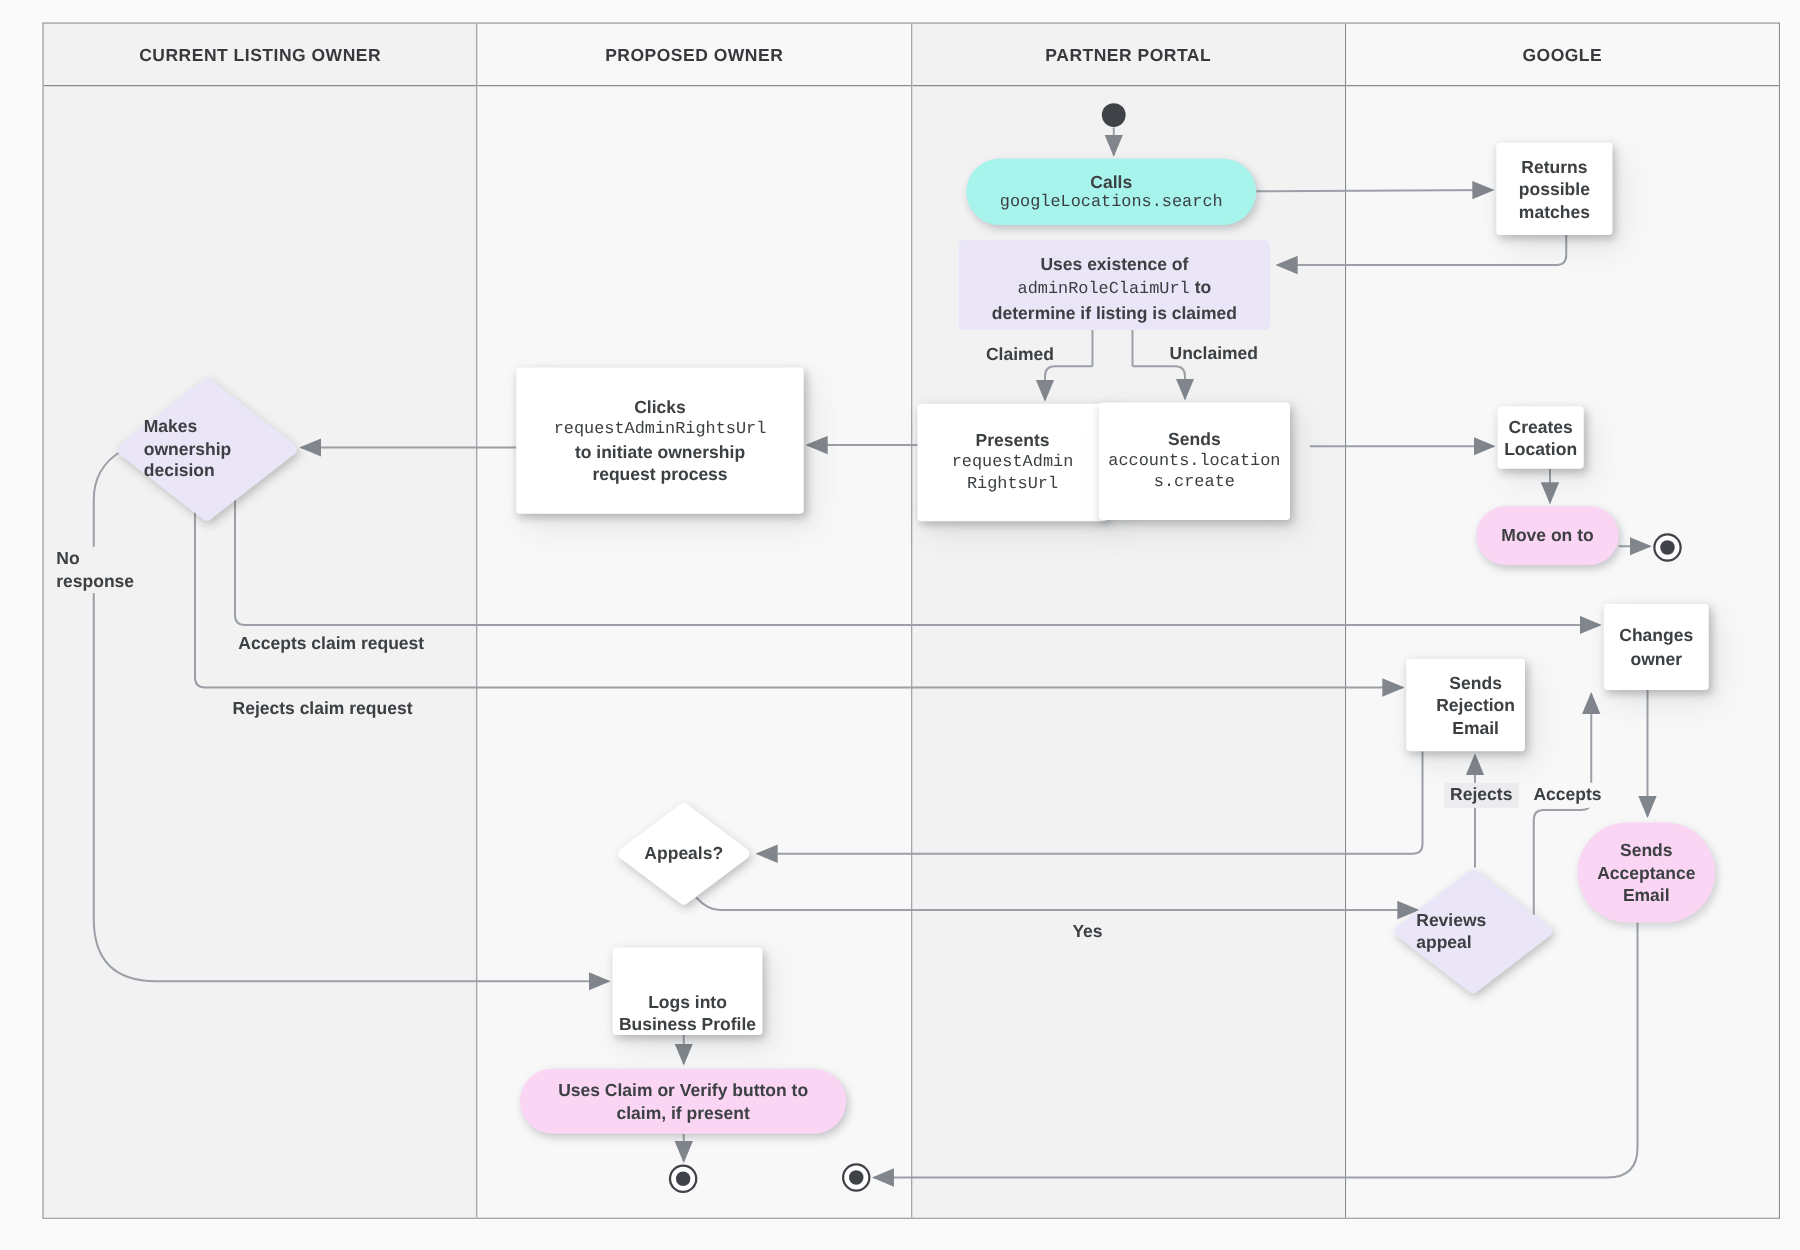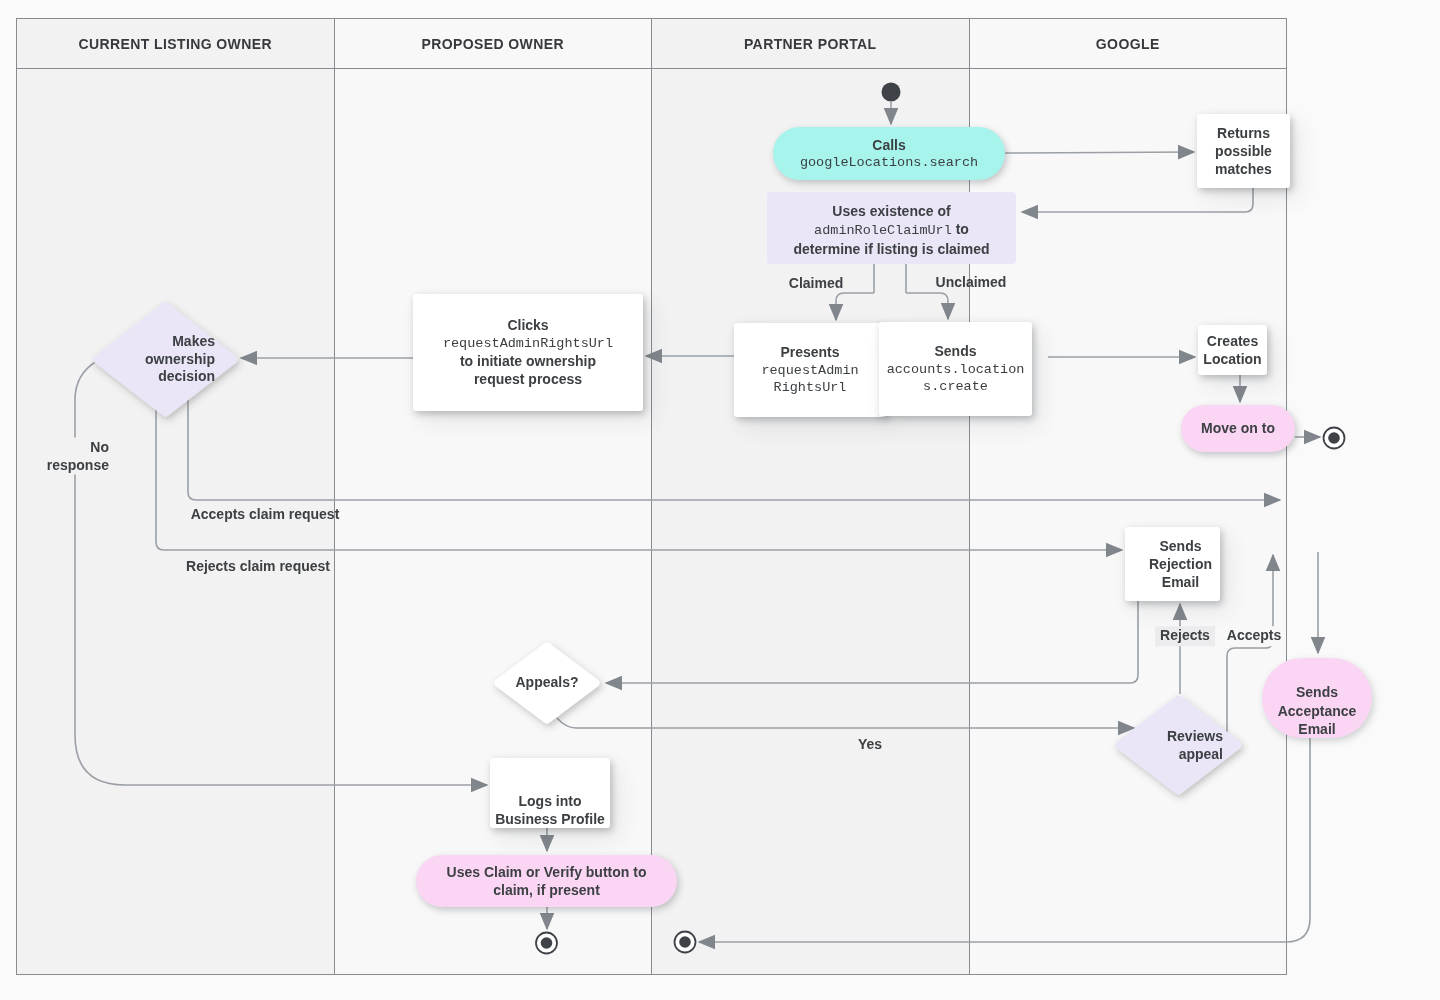--- a/index.html
+++ b/index.html
@@ -4,44 +4,44 @@
 <style>
   :root{
     --lane-dark:#f2f2f3; --lane-light:#f8f8f9; --border:#888b90;
     --line:#9aa0a6; --arrow:#81868c; --text:#3c4043;
     --teal:#a7f4ec; --lavender:#eae5f7; --pink:#fbd6f4;
   }
   *{box-sizing:border-box; margin:0; padding:0;}
   html,body{width:1440px; height:1000px; overflow:hidden;}
   body{background:#fafafa; font-family:"Liberation Sans", sans-serif; color:var(--text);}
   .stage{position:relative; width:1440px; height:1000px;}
-  .frame{position:absolute; left:16px; top:18px; width:1271px; height:957px;
+  .frame{position:absolute; left:34px; top:18px; width:1390px; height:957px;
          border:1px solid var(--border); display:flex;}
   .lane{flex:1 1 0; border-right:1px solid var(--border); display:flex; flex-direction:column;}
   .lane:last-child{border-right:none;}
   .lane:nth-child(odd){background:var(--lane-dark);}
   .lane:nth-child(even){background:var(--lane-light);}
   .lane-header{height:50px; border-bottom:1px solid var(--border); display:flex;
                align-items:center; justify-content:center; font-weight:bold;
                font-size:14px; letter-spacing:.4px; color:#37393d;}
   svg.wires{position:absolute; left:0; top:0; width:1440px; height:1000px; pointer-events:none;}
   .node{position:absolute; display:flex; flex-direction:column; align-items:center;
         justify-content:center; text-align:center; font-weight:bold; font-size:14px;
         line-height:1.3; color:var(--text);}
   .box{background:#fff; border-radius:3px;
        box-shadow:2px 3px 7px rgba(60,64,67,.30), 8px 10px 22px rgba(60,64,67,.10);}
   .pill{border-radius:29px; box-shadow:2px 3px 7px rgba(60,64,67,.28);}
   .note{background:var(--lavender); border-radius:4px;}
-  .blob{background:var(--pink); border-radius:42px; box-shadow:2px 3px 7px rgba(60,64,67,.22);justify-content:flex-end;}
+  .blob{background:var(--pink); border-radius:42px; box-shadow:2px 3px 7px rgba(60,64,67,.22);}
   .code{font-family:"Liberation Mono", monospace; font-weight:normal; font-size:13.5px;}
   .code.block{display:block;}
   .code.brk{display:block; word-break:break-all; margin:0 auto;}
   .ttl{display:block;}
   .dlabel{position:absolute; transform:translate(-50%,-50%); font-weight:bold;
-          font-size:14px; text-align:right; line-height:1.25; white-space:nowrap;}
+          font-size:14px; text-align:left; line-height:1.25; white-space:nowrap;}
   .dlabel.wrap{white-space:normal;}
   .mask1{background:var(--lane-dark); padding:1px 4px;}
   .mask2{background:var(--lane-light); padding:1px 4px;}
   .maskg{background:#ececee; padding:1px 5px;}
 </style>
 </head>
 <body>
 
 <div class="stage">
 
@@ -146,20 +146,23 @@
   </div>
 
   <div class="node box" style="left:1198px; top:325px; width:69px; height:50px;">
     <span>Creates Location</span>
   </div>
 
   <div class="node pill" style="left:1181px; top:405px; width:114px; height:47px; background:var(--pink); border-radius:31px;">
     <span>Move on to</span>
   </div>
 
+  <div class="node box" style="left:1283px; top:483px; width:84px; height:69px;">
+    <span>Changes owner</span>
+  </div>
 
   <div class="node box" style="left:1125px; top:527px; width:95px; height:74px;padding-left:16px;">
     <span>Sends Rejection Email</span>
   </div>
 
   <div class="node blob" style="left:1262px; top:658px; width:110px; height:80px;">
     <span>Sends Acceptance Email</span>
   </div>
 
   <div class="node box" style="left:490px; top:758px; width:120px; height:70px;justify-content:flex-end;">

